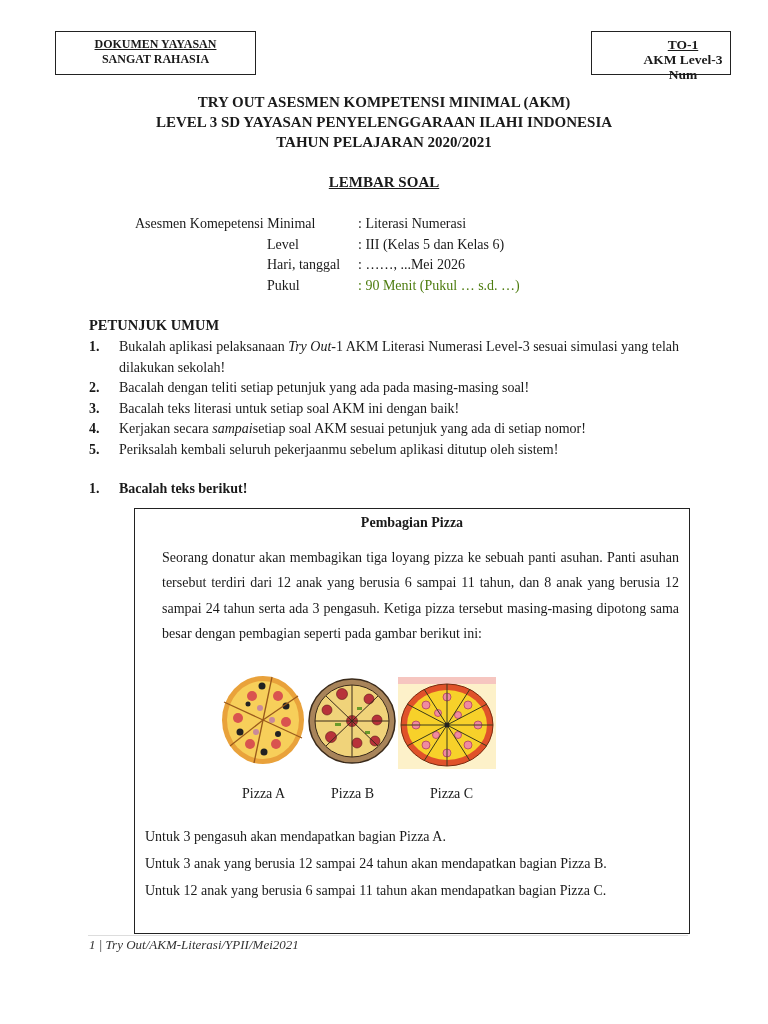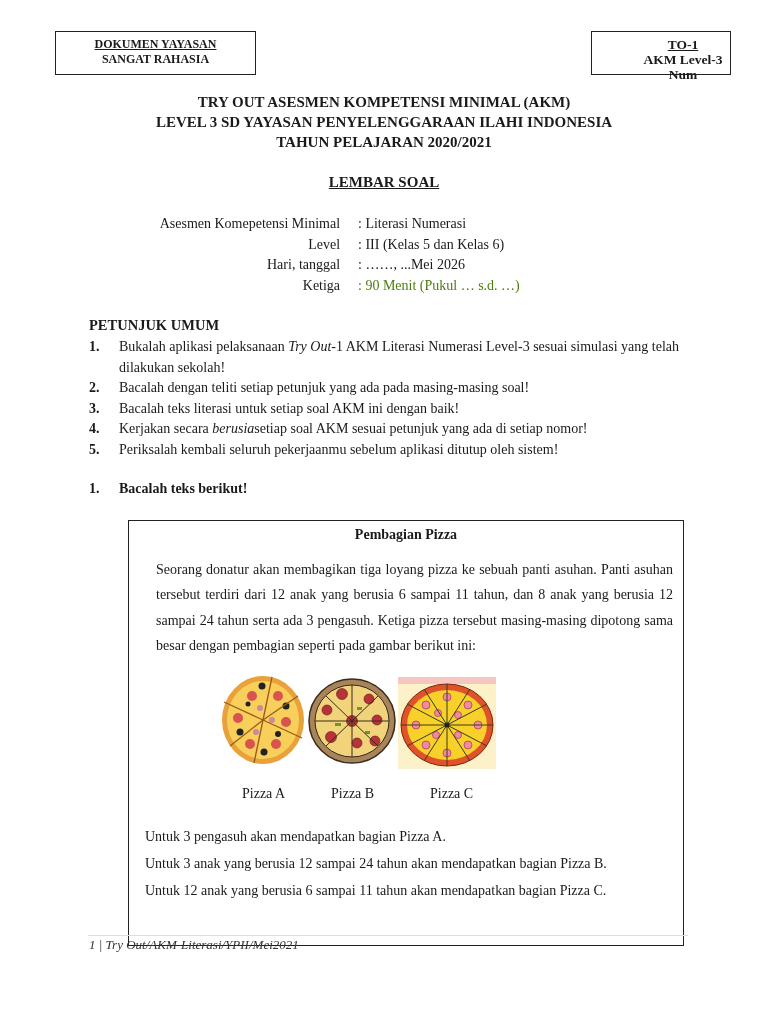--- a/index.html
+++ b/index.html
@@ -12,38 +12,38 @@
   #box-left { left: 55px; top: 31px; width: 201px; height: 44px; font-weight: bold; font-size: 12px; }
   #box-right { left: 591px; top: 31px; width: 140px; height: 44px; font-size: 13.5px; font-weight: bold; padding-left: 44px; }
 
   .title { position: absolute; left: 0; width: 768px; text-align: center; font-weight: bold; font-size: 15px; }
   #t1 { top: 94px; }
   #t2 { top: 114px; }
   #t3 { top: 134px; }
   #lembar { top: 174px; text-decoration: underline; }
 
   .info { position: absolute; font-size: 14px; line-height: 20.5px; }
-  #info-labels { left: 135px; top: 214px; text-align: right; }
+  #info-labels { left: 135px; top: 214px; }
   #info-labels div { height: 20.5px; }
   #info-labels .ind { padding-left: 132px; }
   #info-values { left: 358px; top: 214px; }
   #info-values div { height: 20.5px; }
   .red { color: #4d7c0f; }
 
   #petunjuk-head { position: absolute; left: 89px; top: 317px; font-weight: bold; font-size: 14.5px; text-align: right; }
   .ol { position: absolute; left: 89px; width: 590px; font-size: 14px; line-height: 20.5px; }
   #petunjuk-list { top: 337px; }
   .ol .li { display: flex; }
   .ol .num { width: 30px; flex: 0 0 30px; font-weight: bold; }
   .ol .txt { flex: 1; text-align: justify; }
 
   #q1 { position: absolute; left: 89px; top: 481px; font-size: 14px; font-weight: bold; display: flex; }
   #q1 .num { width: 30px; }
 
-  #textbox { position: absolute; left: 128px; top: 508px; width: 556px; height: 426px; border: 1.3px solid #222; margin-top: 12px; }
+  #textbox { position: absolute; left: 134px; top: 508px; width: 556px; height: 426px; border: 1.3px solid #222; }
   #box-title { position: absolute; left: 0; width: 100%; top: 6px; text-align: center; font-weight: bold; font-size: 14px; }
   #box-para { position: absolute; left: 27px; top: 36px; width: 517px; font-size: 14px; line-height: 25.3px; text-align: justify; }
 
   .pizza { position: absolute; }
   #pizza-a { left: 220px; top: 674px; }
   #pizza-b { left: 307px; top: 677px; }
   #pizza-c { left: 398px; top: 677px; }
   .pz-label { position: absolute; top: 786px; font-size: 14px; }
   #lbl-a { left: 242px; }
   #lbl-b { left: 331px; }
@@ -68,21 +68,21 @@
 
 <div class="title" id="t1">TRY OUT ASESMEN KOMPETENSI MINIMAL (AKM)</div>
 <div class="title" id="t2">LEVEL 3 SD YAYASAN PENYELENGGARAAN ILAHI INDONESIA</div>
 <div class="title" id="t3">TAHUN PELAJARAN 2020/2021</div>
 <div class="title" id="lembar">LEMBAR SOAL</div>
 
 <div class="info" id="info-labels">
   <div>Asesmen Komepetensi Minimal</div>
   <div class="ind">Level</div>
   <div class="ind">Hari, tanggal</div>
-  <div class="ind">Ketiga</div>
+  <div class="ind">Pukul</div>
 </div>
 <div class="info" id="info-values">
   <div>: Literasi Numerasi</div>
   <div>: III (Kelas 5 dan Kelas 6)</div>
   <div>: ……, ...Mei 2026</div>
   <div class="red">: 90 Menit (Pukul … s.d. …)</div>
 </div>
 
 <div id="petunjuk-head">PETUNJUK UMUM</div>
 <div class="ol" id="petunjuk-list">
@@ -93,21 +93,21 @@
   <div class="li">
     <span class="num">2.</span>
     <span class="txt">Bacalah dengan teliti setiap petunjuk yang ada pada masing-masing soal!</span>
   </div>
   <div class="li">
     <span class="num">3.</span>
     <span class="txt">Bacalah teks literasi untuk setiap soal AKM ini dengan baik!</span>
   </div>
   <div class="li">
     <span class="num">4.</span>
-    <span class="txt"><span>Kerjakan secara </span><i>berusia</i><span>setiap soal AKM sesuai petunjuk yang ada di setiap nomor!</span></span>
+    <span class="txt"><span>Kerjakan secara </span><i>sampai</i><span>setiap soal AKM sesuai petunjuk yang ada di setiap nomor!</span></span>
   </div>
   <div class="li">
     <span class="num">5.</span>
     <span class="txt">Periksalah kembali seluruh pekerjaanmu sebelum aplikasi ditutup oleh sistem!</span>
   </div>
 </div>
 
 <div id="q1">
   <span class="num">1.</span>
   <span>Bacalah teks berikut!</span>

